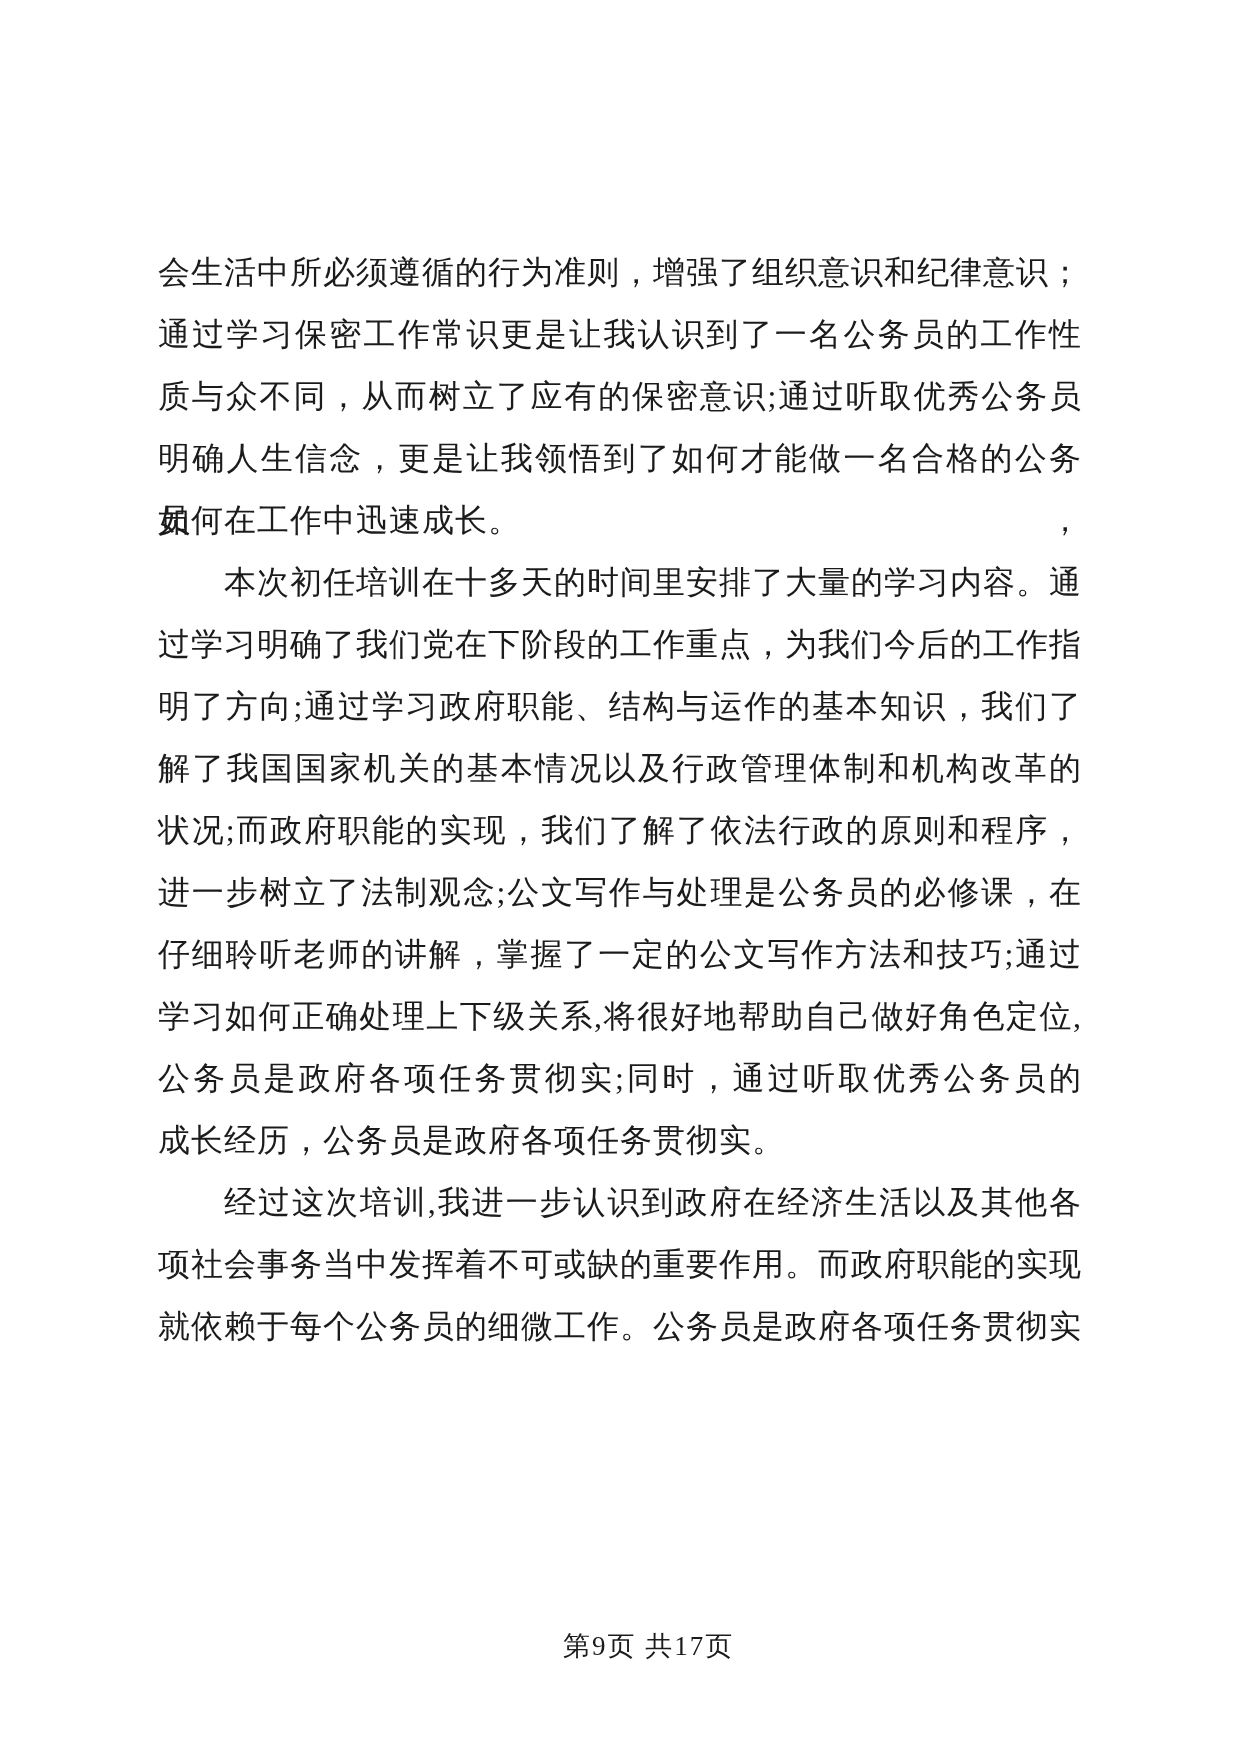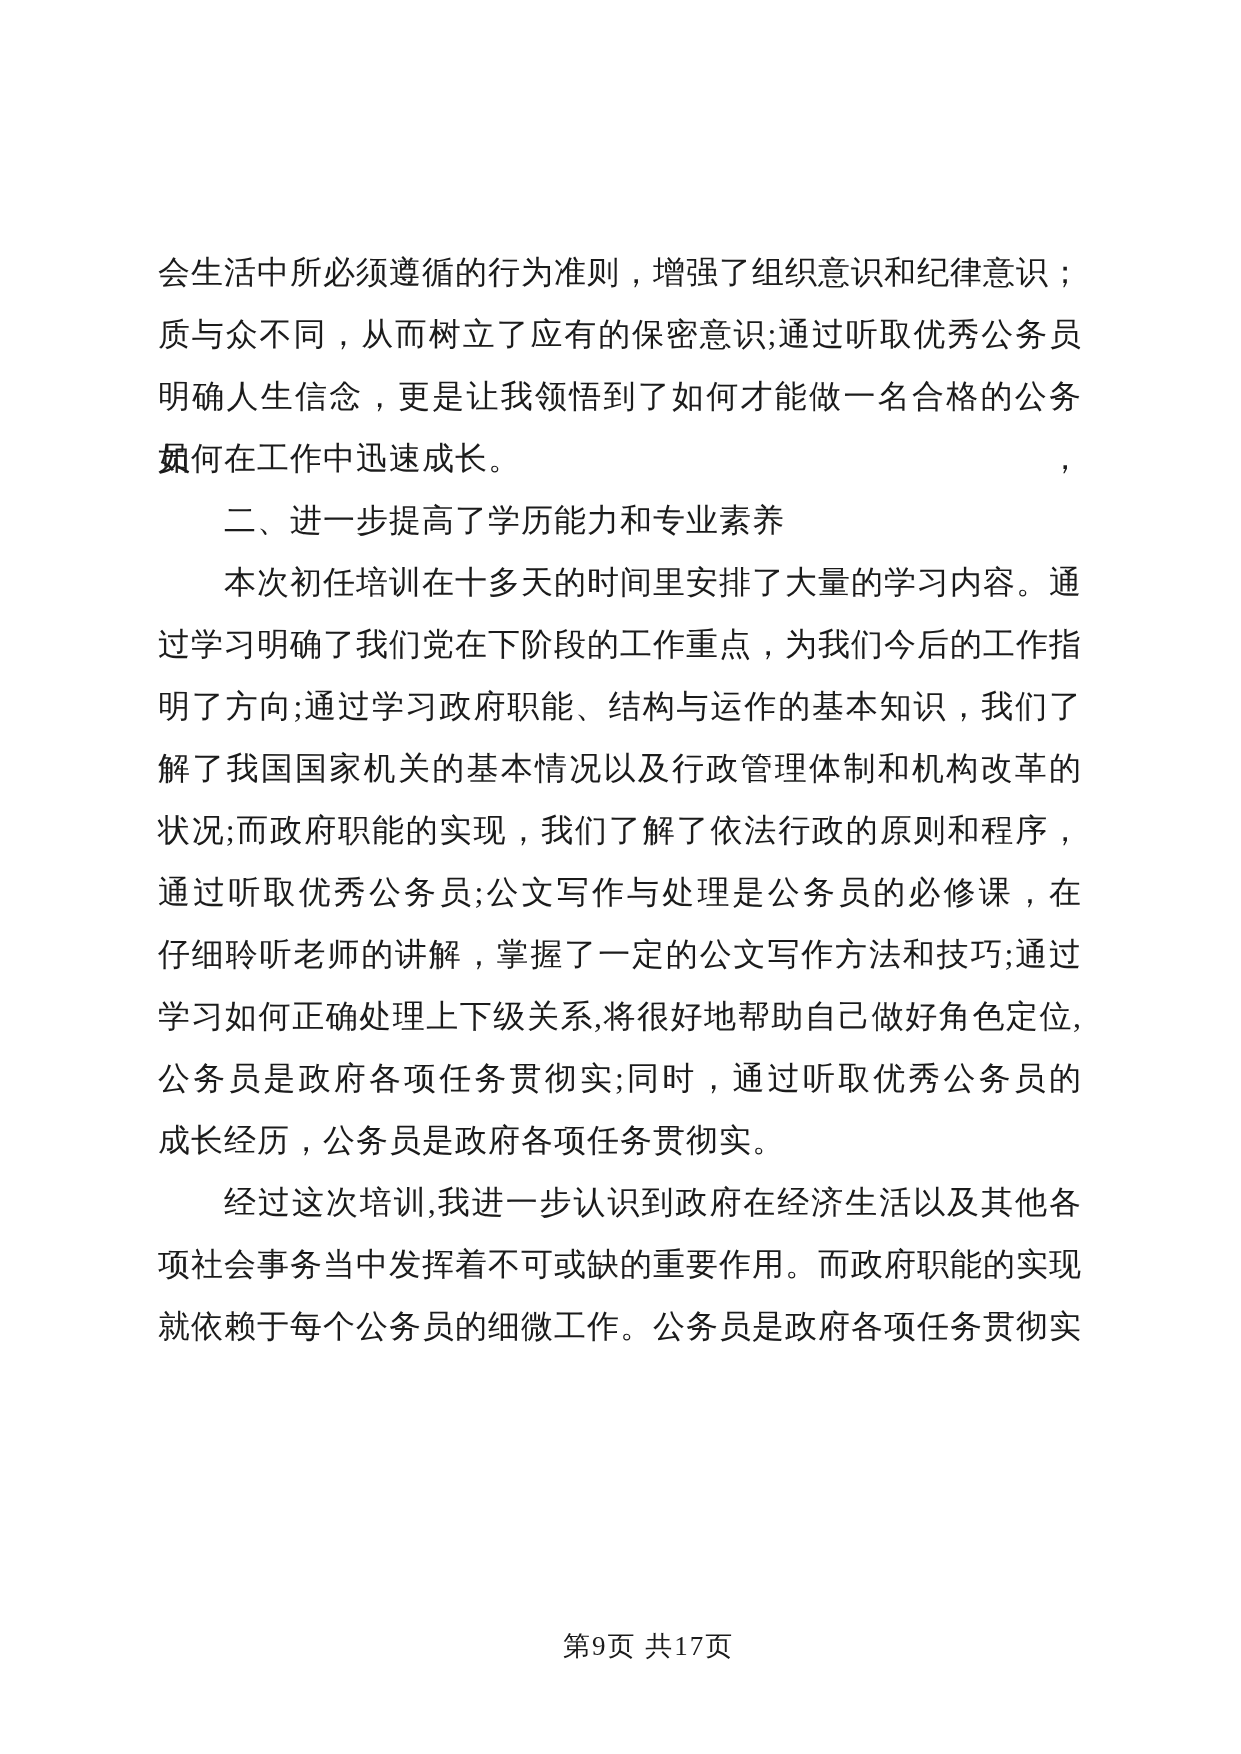--- a/index.html
+++ b/index.html
@@ -50,30 +50,30 @@
     color: #1b1b1b;
     letter-spacing: 2px;
   }
 </style>
 </head>
 <body>
 
 <div class="page">
   <div class="body-text">
       <div class="line justify">会生活中所必须遵循的行为准则，增强了组织意识和纪律意识；</div>
+      <div class="line justify">通过学习保密工作常识更是让我认识到了一名公务员的工作性</div>
       <div class="line justify">质与众不同，从而树立了应有的保密意识;通过听取优秀公务员</div>
       <div class="line justify">明确人生信念，更是让我领悟到了如何才能做一名合格的公务员，</div>
       <div class="line">如何在工作中迅速成长。</div>
-      <div class="line indent">二、进一步提高了学历能力和专业素养</div>
       <div class="line justify indent">本次初任培训在十多天的时间里安排了大量的学习内容。通</div>
       <div class="line justify">过学习明确了我们党在下阶段的工作重点，为我们今后的工作指</div>
       <div class="line justify">明了方向;通过学习政府职能、结构与运作的基本知识，我们了</div>
       <div class="line justify">解了我国国家机关的基本情况以及行政管理体制和机构改革的</div>
       <div class="line justify">状况;而政府职能的实现，我们了解了依法行政的原则和程序，</div>
-      <div class="line justify">通过听取优秀公务员;公文写作与处理是公务员的必修课，在</div>
+      <div class="line justify">进一步树立了法制观念;公文写作与处理是公务员的必修课，在</div>
       <div class="line justify">仔细聆听老师的讲解，掌握了一定的公文写作方法和技巧;通过</div>
       <div class="line justify">学习如何正确处理上下级关系,将很好地帮助自己做好角色定位,</div>
       <div class="line justify">公务员是政府各项任务贯彻实;同时，通过听取优秀公务员的</div>
       <div class="line">成长经历，公务员是政府各项任务贯彻实。</div>
       <div class="line justify indent">经过这次培训,我进一步认识到政府在经济生活以及其他各</div>
       <div class="line justify">项社会事务当中发挥着不可或缺的重要作用。而政府职能的实现</div>
       <div class="line justify">就依赖于每个公务员的细微工作。公务员是政府各项任务贯彻实</div>
     </div>
   <div class="footer">
     <span>第9页 共17页</span>

